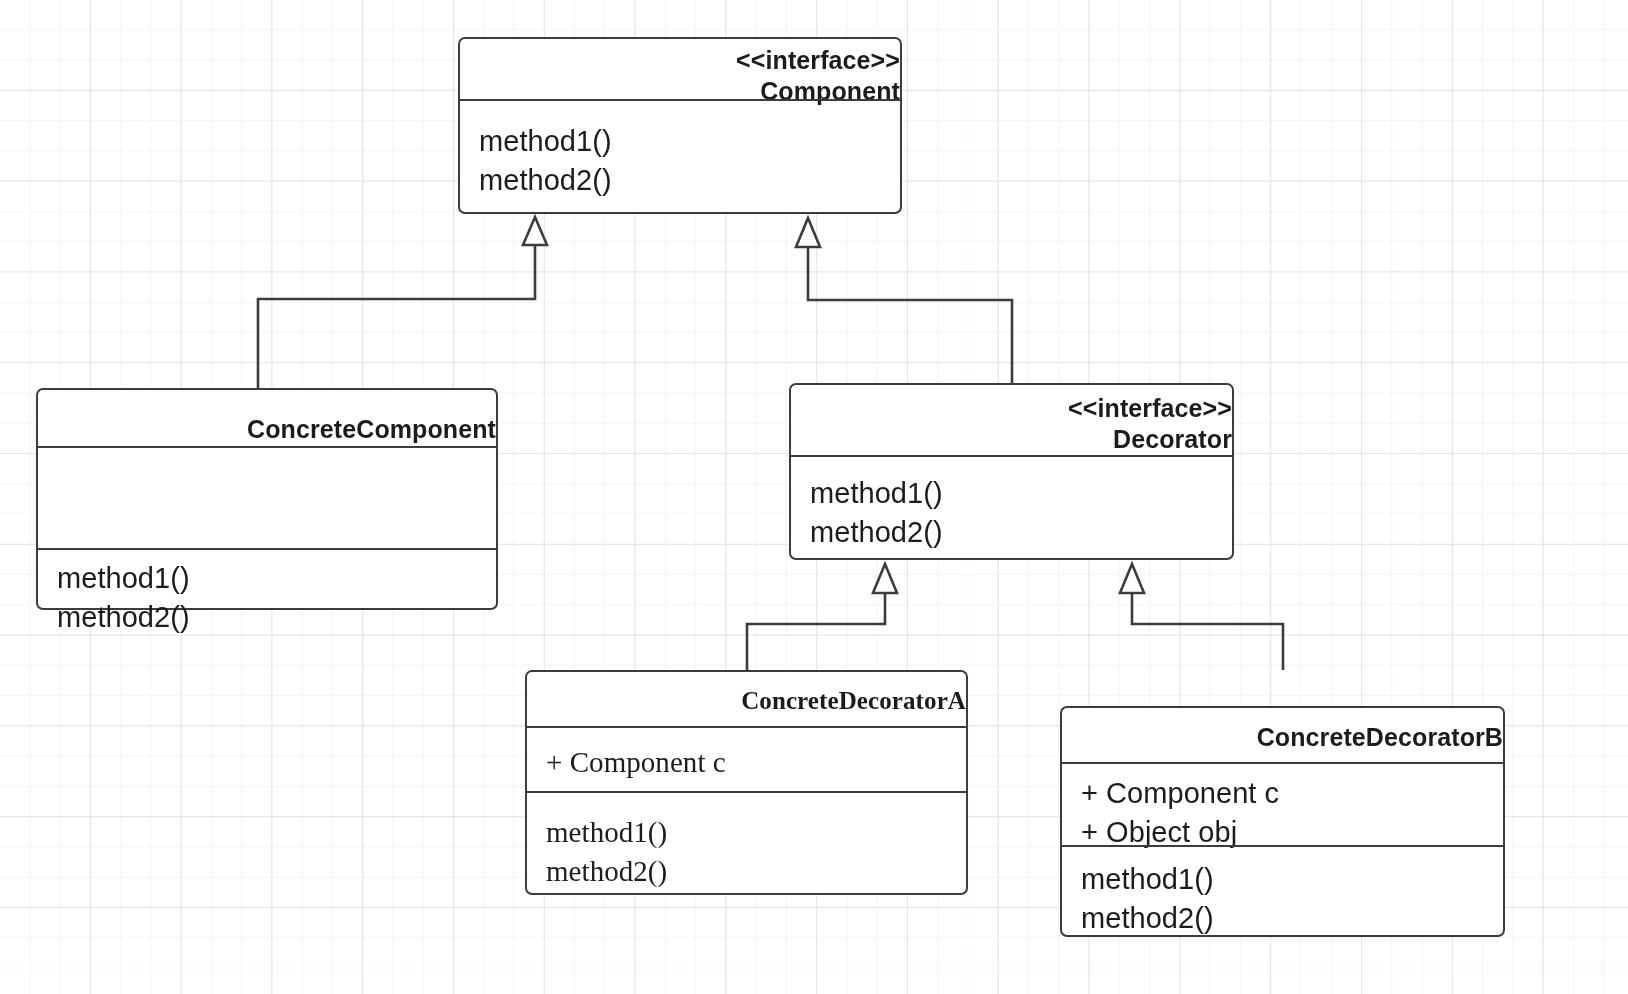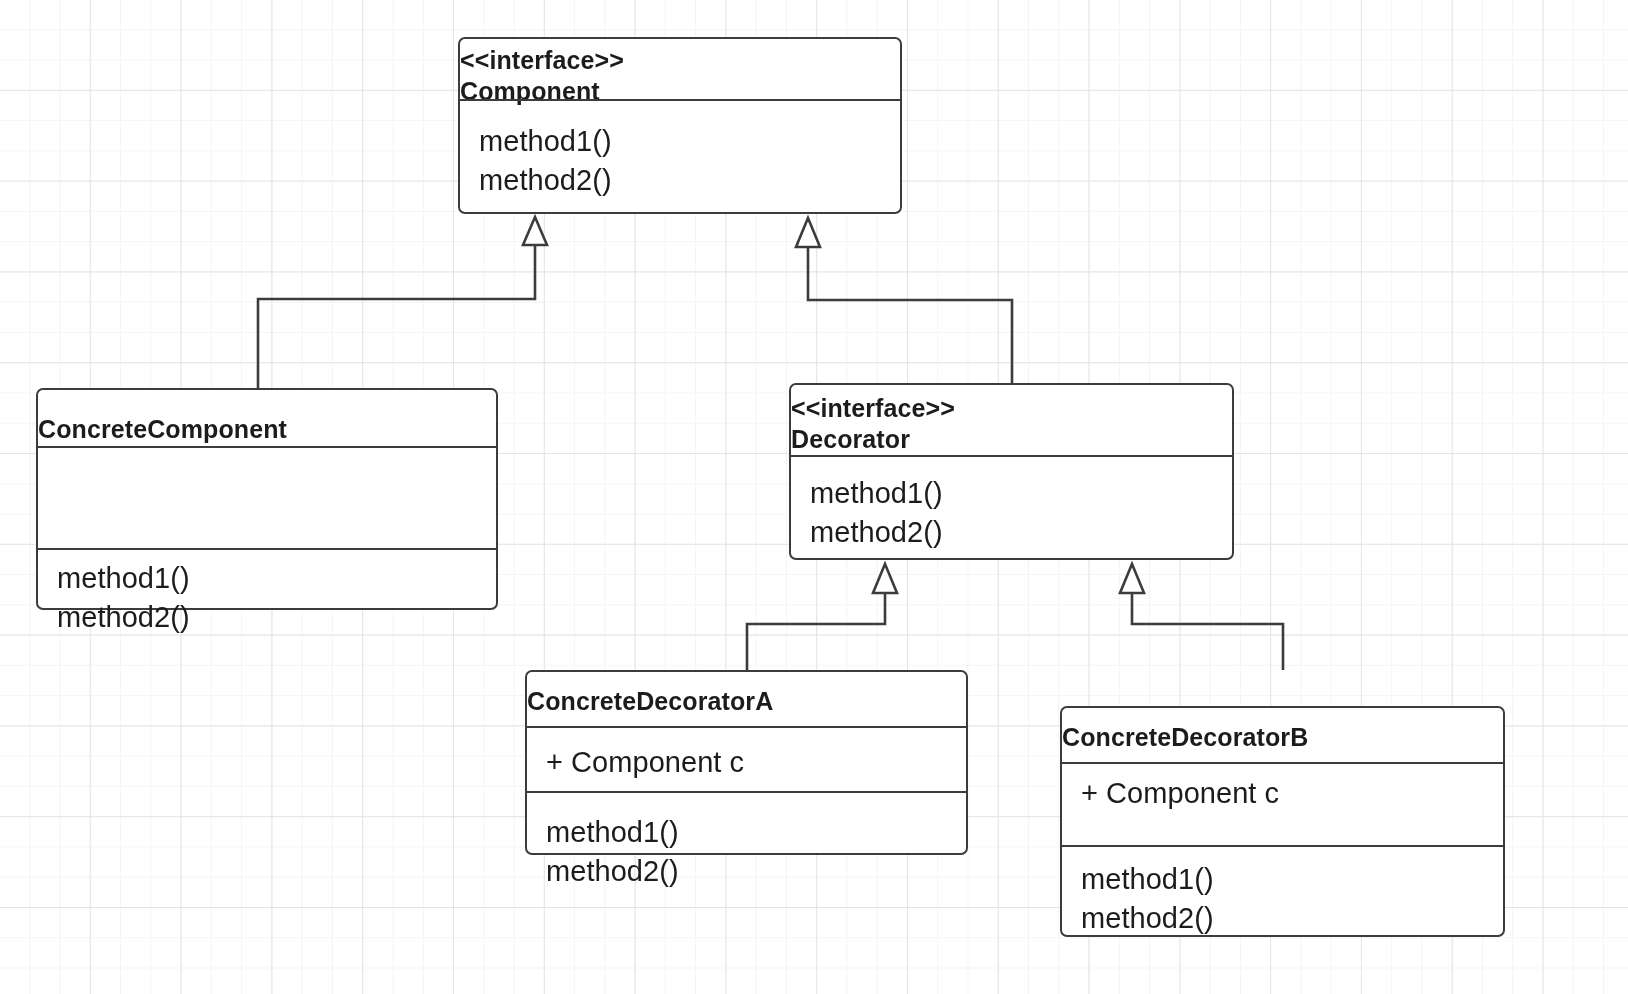--- a/index.html
+++ b/index.html
@@ -38,21 +38,21 @@
 
   .uml-section {
     box-sizing: border-box;
     position: relative;
   }
   .uml-section + .uml-section {
     border-top: 2.6px solid #3c3c3c;
   }
 
   .uml-title {
-    text-align: left;
+    text-align: right;
     font-size: 25px;
     font-weight: bold;
     color: #1c1c1c;
     line-height: 1.23;
     letter-spacing: 0.1px;
   }
   .uml-stereotype {
     display: block;
     font-weight: bold;
   }
@@ -146,39 +146,40 @@
     <div class="uml-section uml-title" style="height:70px; padding-top:8px;">
       <span class="uml-stereotype">&lt;&lt;interface&gt;&gt;</span>
       <span class="uml-name">Decorator</span>
     </div>
     <div class="uml-section uml-members" style="height:102px; padding-top:17px;">
       <div>method1()</div>
       <div>method2()</div>
     </div>
   </div>
 
-  <div class="uml-class" style="left:525px; top:670px; width:443px; height:185px;">
+  <div class="uml-class" style="left:525px; top:670px; width:443px; height:225px;font-family:Liberation Serif, serif;">
     <div class="uml-section uml-title" style="height:54px; padding-top:14px;">
       <span class="uml-name">ConcreteDecoratorA</span>
     </div>
     <div class="uml-section uml-members" style="height:65px; padding-top:15px;">
       <div>+ Component c</div>
     </div>
     <div class="uml-section uml-members" style="height:101px; padding-top:20px;">
       <div>method1()</div>
       <div>method2()</div>
     </div>
   </div>
 
   <div class="uml-class" style="left:1060px; top:706px; width:445px; height:231px;">
     <div class="uml-section uml-title" style="height:54px; padding-top:14px;">
       <span class="uml-name">ConcreteDecoratorB</span>
     </div>
     <div class="uml-section uml-members" style="height:83px; padding-top:10px;">
       <div>+ Component c</div>
+      <div>+ Object obj</div>
     </div>
     <div class="uml-section uml-members" style="height:89px; padding-top:13px;">
       <div>method1()</div>
       <div>method2()</div>
     </div>
   </div>
 
 </div>
 
 </body></html>

